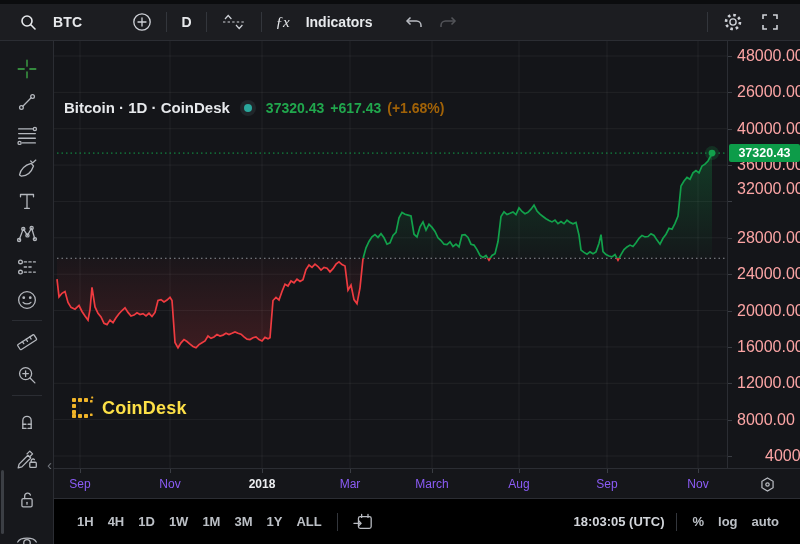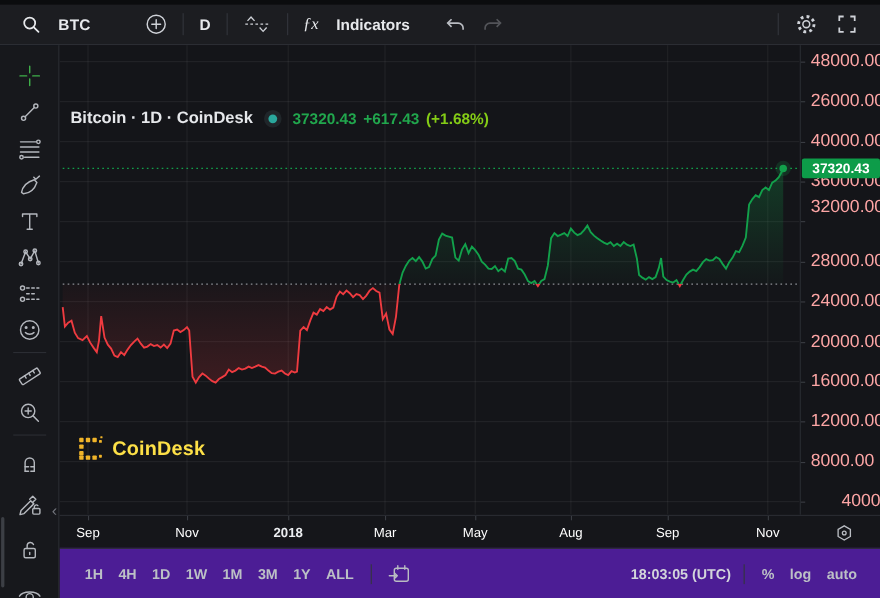--- a/index.html
+++ b/index.html
@@ -58,28 +58,28 @@
                 background:#141519; border-left:1px solid #2b2d33; z-index:3; cursor:ns-resize; }
   .pa-label { position:absolute; left:9px; transform:translateY(-50%); font-size:16px; color:#fca5a5; }
   .pa-tick { position:absolute; left:0; width:4px; height:1px; background:#3a3d43; }
   .price-badge { position:absolute; left:1px; width:71px; height:18px; border-radius:2px;
                  display:flex; align-items:center; justify-content:center;
                  font-size:12.5px; font-weight:bold; color:#fff; z-index:4; }
 
   
   .time-axis { position:absolute; left:54px; right:0; top:468px; height:30px; background:#15161a;
                border-top:1px solid #2b2d33; z-index:3; cursor:ew-resize; }
-  .ta-label { position:absolute; top:8px; transform:translateX(-50%); font-size:12px; color:#ffffff; }
+  .ta-label { position:absolute; top:8px; transform:translateX(-50%); font-size:12px; color:#8b5cf6; }
   .ta-label.bold { font-weight:bold; color:#eceef1; }
   .ta-tick { position:absolute; top:0; width:1px; height:4px; background:#3a3d43; }
   .axis-gear { position:absolute; right:24px; top:7px; cursor:pointer; }
 
   
   .bottom-toolbar { position:absolute; left:54px; right:0; top:498px; height:46px;
-                    background:#4c1d95; border-top:1px solid #2b2d33; display:flex;
+                    background:#000000; border-top:1px solid #2b2d33; display:flex;
                     align-items:center; padding:0 14px 0 16px; z-index:3; }
   .range-btn { font-size:13px; font-weight:bold; color:#bcc0c6; padding:4px 7px;
                border-radius:4px; cursor:pointer; }
   .bt-sep { width:1px; height:18px; background:#33363c; margin:0 8px; }
   .goto-btn { cursor:pointer; display:flex; align-items:center; padding:2px 6px; }
   .clock { font-size:13px; font-weight:600; color:#d3d6db; cursor:pointer; padding:0 4px; }
   .scale-btn { font-size:13px; font-weight:600; color:#bcc0c6; padding:4px 7px; cursor:pointer; }
 </style>
 </head>
 <body>
@@ -297,21 +297,21 @@
     </svg>
 
   <div class="legend">
     <span class="legend-title">Bitcoin · 1D · CoinDesk</span>
     <span class="legend-dot">
         <i></i>
       </span>
     <span class="legend-values">
       <span id="legend-price" style="color: rgb(33, 167, 77);">37320.43</span>
       <span id="legend-change" style="color: rgb(33, 167, 77);">+617.43</span>
-      <span id="legend-pct" style="color: #84cc16;">(+1.68%)</span>
+      <span id="legend-pct" style="color: #a16207;">(+1.68%)</span>
     </span>
   </div>
 
   <div class="watermark">
     <svg width="24" height="24" viewBox="0 0 24 24">
       <g fill="#f0b429">
         <rect x="2" y="2" width="4" height="4" rx="0.8"></rect>
           <rect x="8" y="2" width="4" height="4" rx="0.8"></rect>
           <rect x="14" y="2" width="4" height="4" rx="0.8"></rect>
         <rect x="2" y="8" width="4" height="4" rx="0.8"></rect>
@@ -363,21 +363,21 @@
   </svg>
 <div class="ta-tick" style="left: 26px;"></div>
     <div class="ta-label" style="left: 26px;">Sep</div>
     <div class="ta-tick" style="left: 116px;"></div>
     <div class="ta-label" style="left: 116px;">Nov</div>
     <div class="ta-tick" style="left: 208px;"></div>
     <div class="ta-label bold" style="left: 208px;">2018</div>
     <div class="ta-tick" style="left: 296px;"></div>
     <div class="ta-label" style="left: 296px;">Mar</div>
     <div class="ta-tick" style="left: 378px;"></div>
-    <div class="ta-label" style="left: 378px;">May</div>
+    <div class="ta-label" style="left: 378px;">March</div>
     <div class="ta-tick" style="left: 465px;"></div>
     <div class="ta-label" style="left: 465px;">Aug</div>
     <div class="ta-tick" style="left: 553px;"></div>
     <div class="ta-label" style="left: 553px;">Sep</div>
     <div class="ta-tick" style="left: 644px;"></div>
     <div class="ta-label" style="left: 644px;">Nov</div>
   </div>
 
 <div class="bottom-toolbar">
   <div id="range-buttons" style="display:flex;align-items:center">

